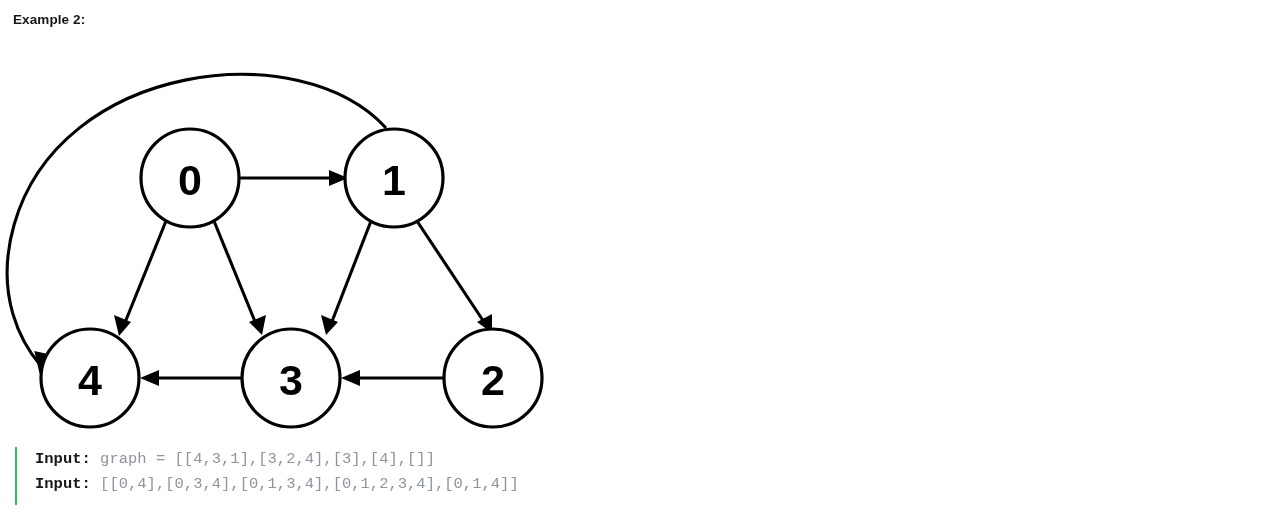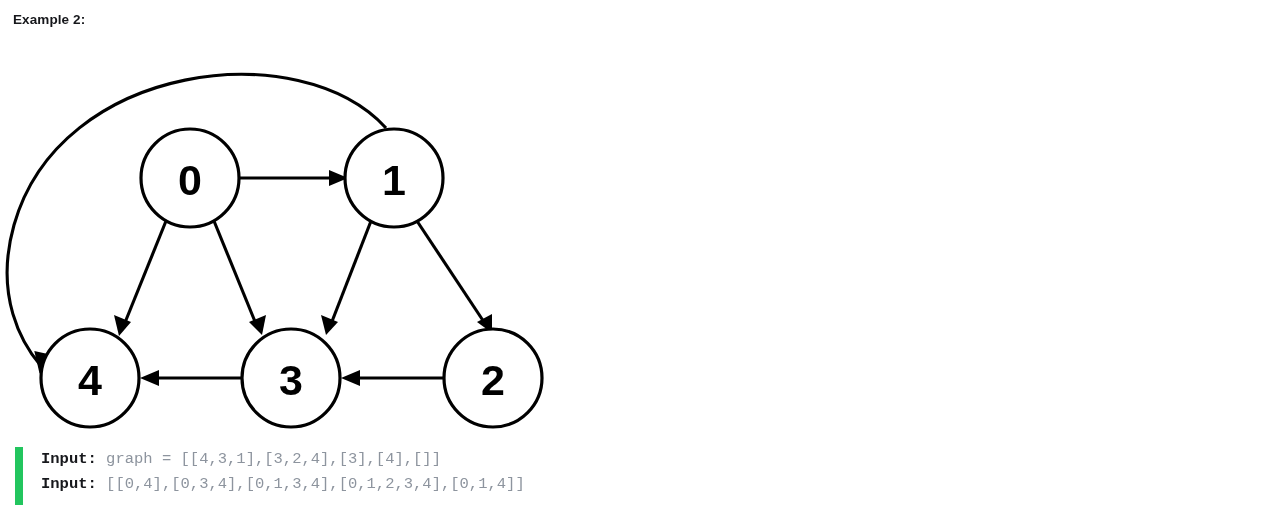--- a/index.html
+++ b/index.html
@@ -65,21 +65,21 @@
   }
   .arrow-head {
     fill: #000000;
     stroke: none;
   }
   #code-block {
     position: absolute;
     left: 15px;
     top: 447px;
     padding-left: 18px;
-    border-left: 8px solid #22c55e;
+    border-left: 2px solid #22c55e;
     height: 58px;
     box-sizing: border-box;
   }
   .code-line {
     font-family: "Liberation Mono", monospace;
     font-size: 15.5px;
     line-height: 25px;
     white-space: pre;
   }
   .code-label {

